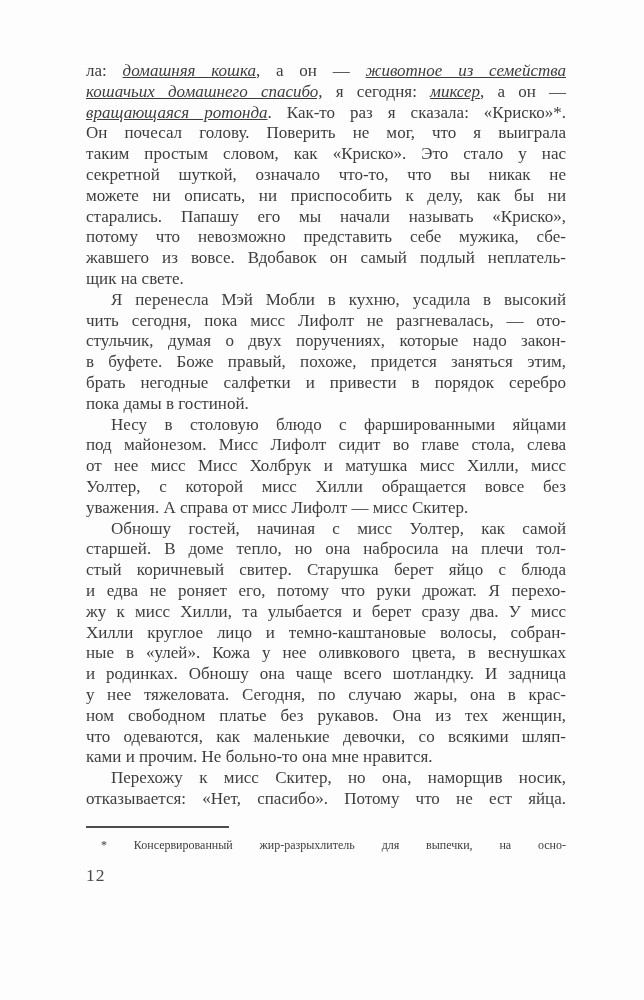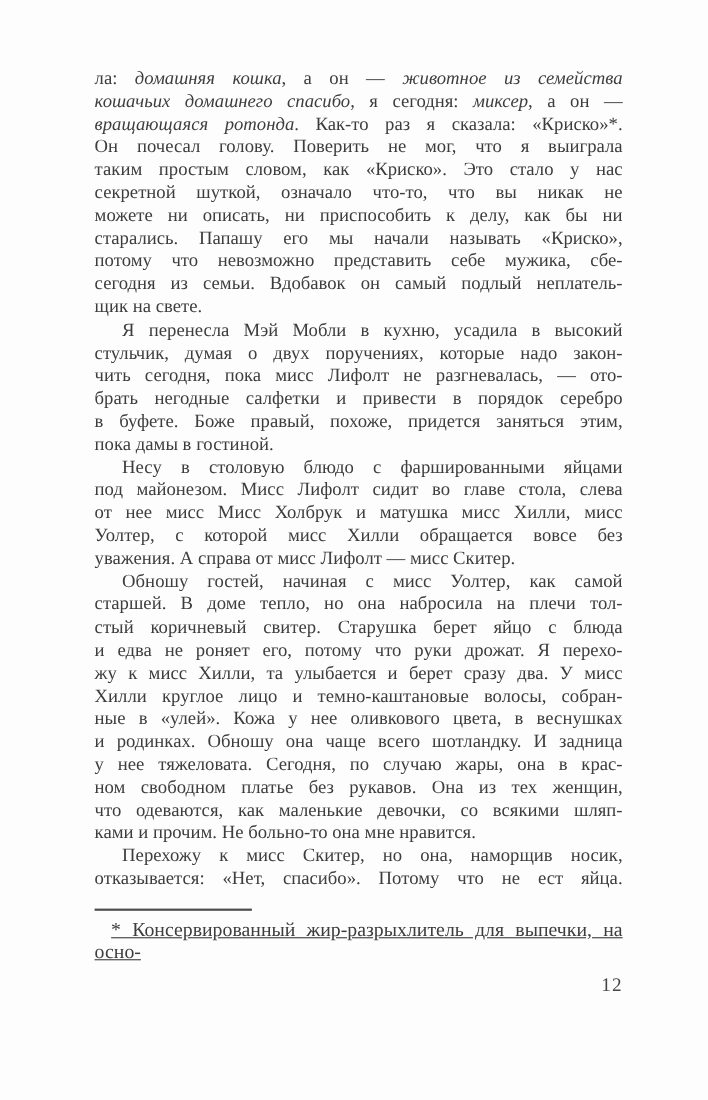--- a/index.html
+++ b/index.html
@@ -28,72 +28,72 @@
     text-align-last: justify;
   }
   .line.last {
     text-align-last: left;
   }
   .line.indent {
     text-indent: 25px;
   }
   .line em {
     font-style: italic;
+    text-decoration: underline;
   }
   .footnote {
     width: 480px;
     margin-top: 16px;
   }
   .footnote-divider {
     width: 143px;
     height: 0;
     border-top: 2px solid #4c4c4c;
     margin-bottom: 7px;
   }
   .footnote .line {
-    font-size: 18px;
+    font-size: 12px;
     line-height: 20px;
-    text-decoration: underline;
   }
   .footnote .line.indent {
     text-indent: 15px;
   }
   .page-number {
     width: 480px;
     margin-top: 10px;
-    text-align: right;
+    text-align: left;
     font-size: 17.5px;
     letter-spacing: 1px;
     color: #474747;
   }
 </style>
 </head>
 <body>
 
 <div class="book-page">
   <div class="text-block">
       <div>
         <div class="line"><span>ла: </span><em>домашняя кошка</em><span>, а он — </span><em>животное из семейства</em></div>
         <div class="line"><em>кошачьих домашнего спасибо,</em><span> я сегодня: </span><em>миксер</em><span>, а он —</span></div>
         <div class="line"><em>вращающаяся ротонда</em><span>. Как-то раз я сказала: «Криско»*.</span></div>
         <div class="line"><span>Он почесал голову. Поверить не мог, что я выиграла</span></div>
         <div class="line"><span>таким простым словом, как «Криско». Это стало у нас</span></div>
         <div class="line"><span>секретной шуткой, означало что-то, что вы никак не</span></div>
         <div class="line"><span>можете ни описать, ни приспособить к делу, как бы ни</span></div>
         <div class="line"><span>старались. Папашу его мы начали называть «Криско»,</span></div>
         <div class="line"><span>потому что невозможно представить себе мужика, сбе-</span></div>
-        <div class="line"><span>сегодня из семьи. Вдобавок он самый подлый неплатель-</span></div>
+        <div class="line"><span>жавшего из вовсе. Вдобавок он самый подлый неплатель-</span></div>
         <div class="line last"><span>щик на свете.</span></div>
       </div>
       <div>
         <div class="line indent"><span>Я перенесла Мэй Мобли в кухню, усадила в высокий</span></div>
+        <div class="line"><span>чить сегодня, пока мисс Лифолт не разгневалась, — ото-</span></div>
         <div class="line"><span>стульчик, думая о двух поручениях, которые надо закон-</span></div>
-        <div class="line"><span>чить сегодня, пока мисс Лифолт не разгневалась, — ото-</span></div>
+        <div class="line"><span>в буфете. Боже правый, похоже, придется заняться этим,</span></div>
         <div class="line"><span>брать негодные салфетки и привести в порядок серебро</span></div>
-        <div class="line"><span>в буфете. Боже правый, похоже, придется заняться этим,</span></div>
         <div class="line last"><span>пока дамы в гостиной.</span></div>
       </div>
       <div>
         <div class="line indent"><span>Несу в столовую блюдо с фаршированными яйцами</span></div>
         <div class="line"><span>под майонезом. Мисс Лифолт сидит во главе стола, слева</span></div>
         <div class="line"><span>от нее мисс Мисс Холбрук и матушка мисс Хилли, мисс</span></div>
         <div class="line"><span>Уолтер, с которой мисс Хилли обращается вовсе без</span></div>
         <div class="line last"><span>уважения. А справа от мисс Лифолт — мисс Скитер.</span></div>
       </div>
       <div>

